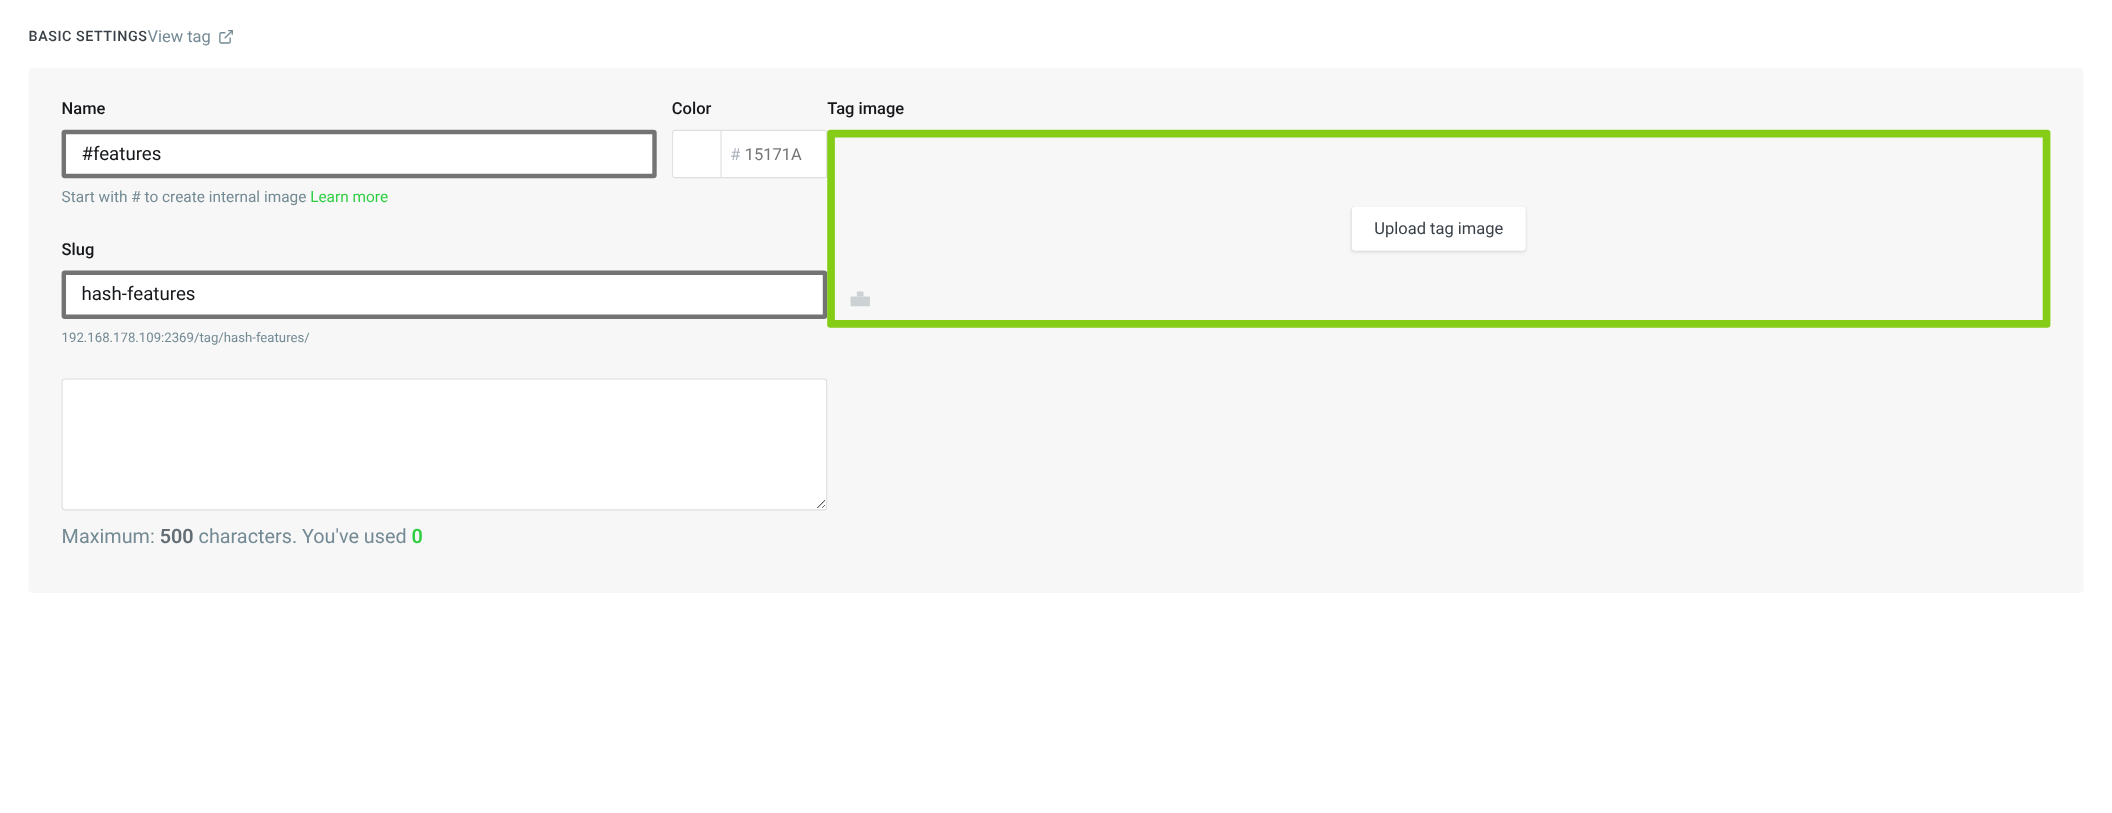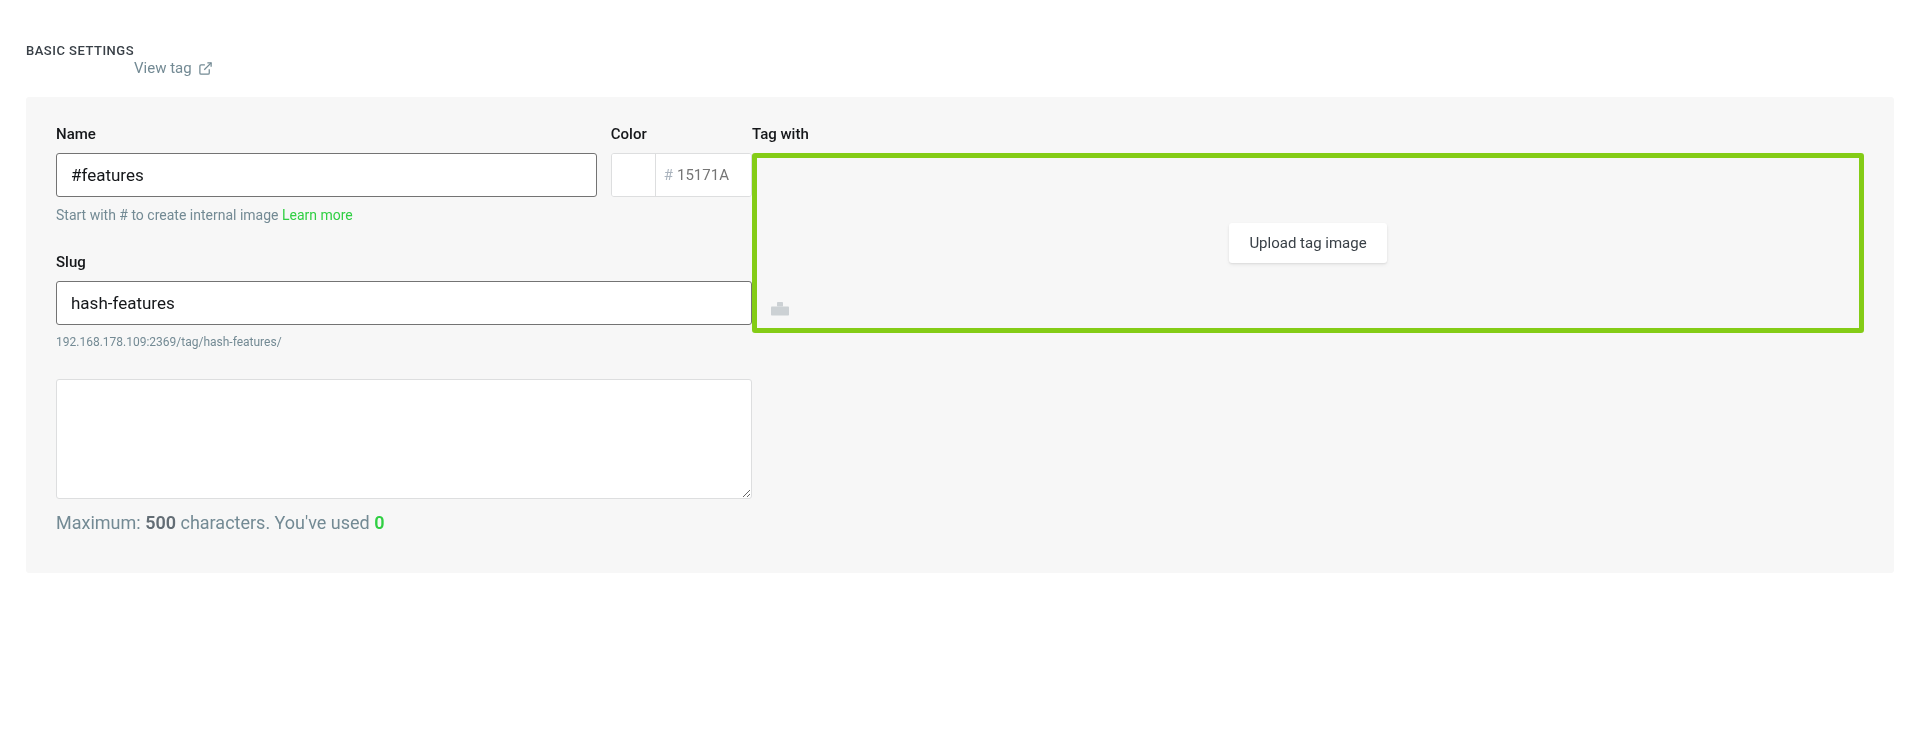--- a/index.html
+++ b/index.html
@@ -30,21 +30,20 @@
       text-transform: uppercase;
     }
     .view-tag-link {
       display: flex;
       align-items: center;
       gap: 6px;
       color: #738a94;
       font-size: 15px;
       text-decoration: none;
       cursor: pointer;
-      margin-top: 35px;
     }
     .view-tag-link svg {
       width: 15px;
       height: 15px;
       stroke: #738a94;
       fill: none;
       stroke-width: 2;
     }
     .panel {
       background: #f7f7f7;
@@ -71,21 +70,21 @@
     }
     .name-group {
       flex: 1;
     }
     .color-group {
       flex: 0 0 auto;
     }
     .text-input {
       width: 100%;
       height: 44px;
-      border: 1px solid #737373;
+      border: 4px solid #737373;
       border-radius: 3px;
       padding: 0 14px;
       font-size: 17px;
       color: #15171a;
       background: #ffffff;
       font-family: inherit;
     }
     .color-wrap {
       display: flex;
       height: 44px;
@@ -146,21 +145,21 @@
     .desc-hint .bold {
       font-weight: 600;
       color: #636d75;
     }
     .desc-hint .count {
       font-weight: 600;
       color: #30cf43;
     }
     .upload-zone {
       position: relative;
-      border: 5px solid #84cc16;
+      border: 7px solid #84cc16;
       border-radius: 3px;
       height: 180px;
       display: flex;
       align-items: center;
       justify-content: center;
       background: #f7f7f7;
     }
     .upload-btn {
       background: #ffffff;
       border: none;
@@ -231,21 +230,21 @@
 
       <div class="group-spacing">
         <textarea class="textarea" style=""></textarea>
         <div class="desc-hint">
           <span>Maximum: </span><span class="bold">500</span><span> characters. You've used </span><span class="count">0</span>
         </div>
       </div>
     </div>
 
     <div class="col-right">
-      <label class="label">Tag with</label>
+      <label class="label">Tag image</label>
       <div class="upload-zone">
         <button class="upload-btn">Upload tag image</button>
         <div class="upload-icon">
           <svg viewBox="0 0 24 20">
               <rect x="0" y="8" width="24" height="12" rx="1"></rect>
               <rect x="8" y="2" width="8" height="6" rx="1"></rect>
             </svg>
         </div>
       </div>
     </div>

